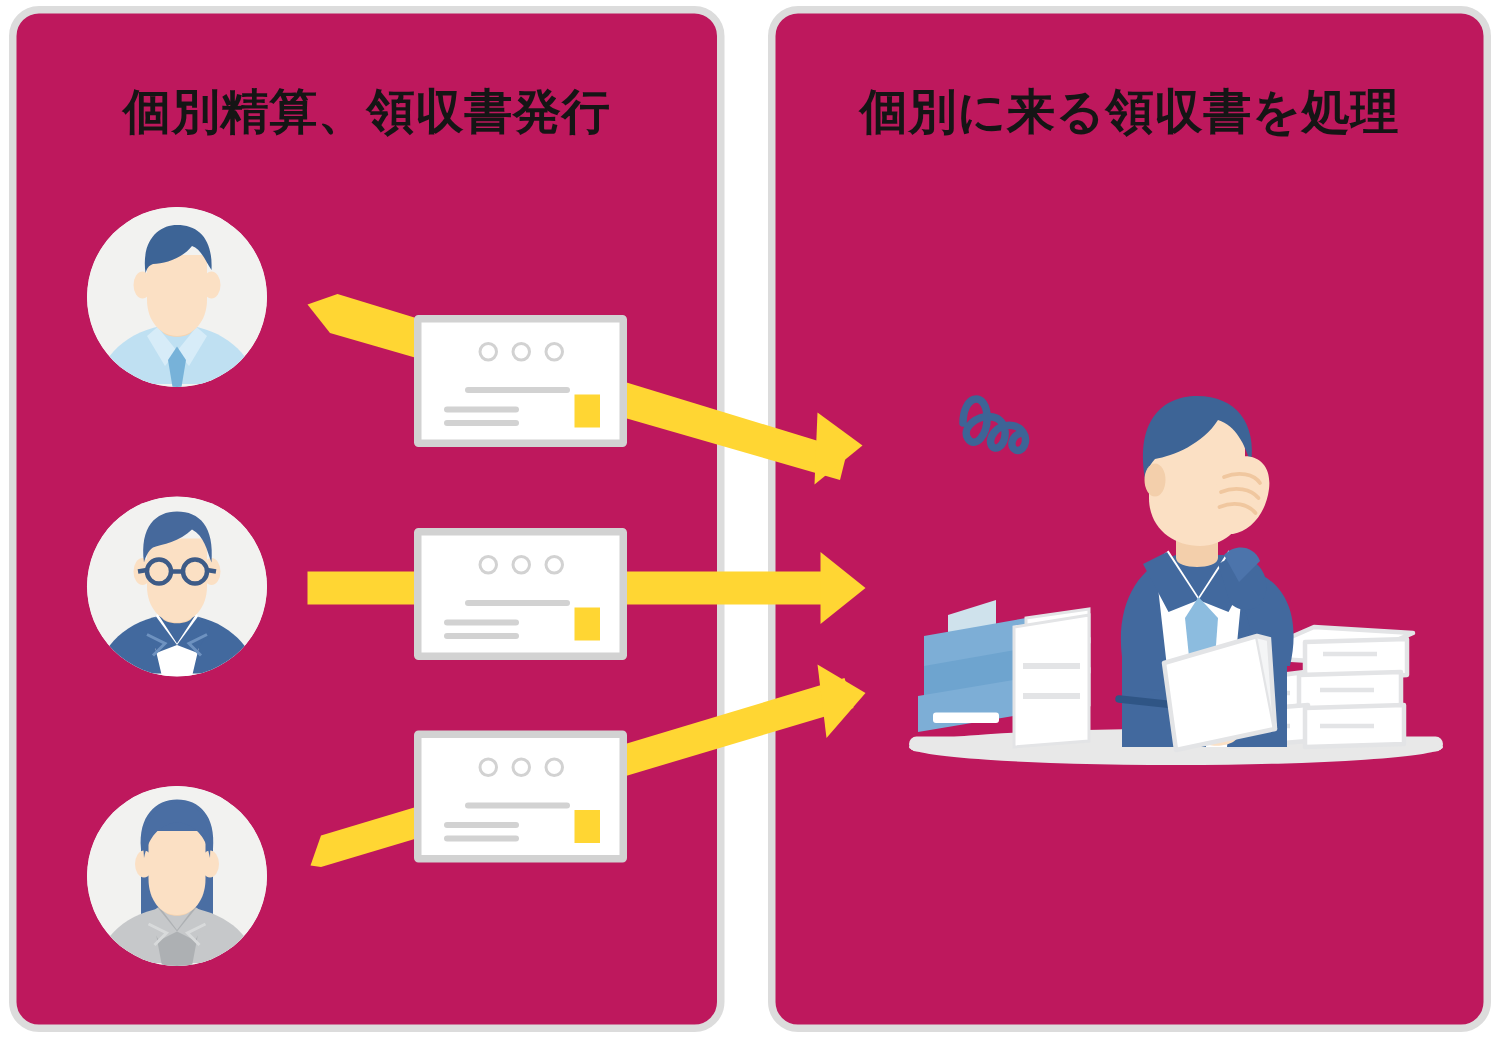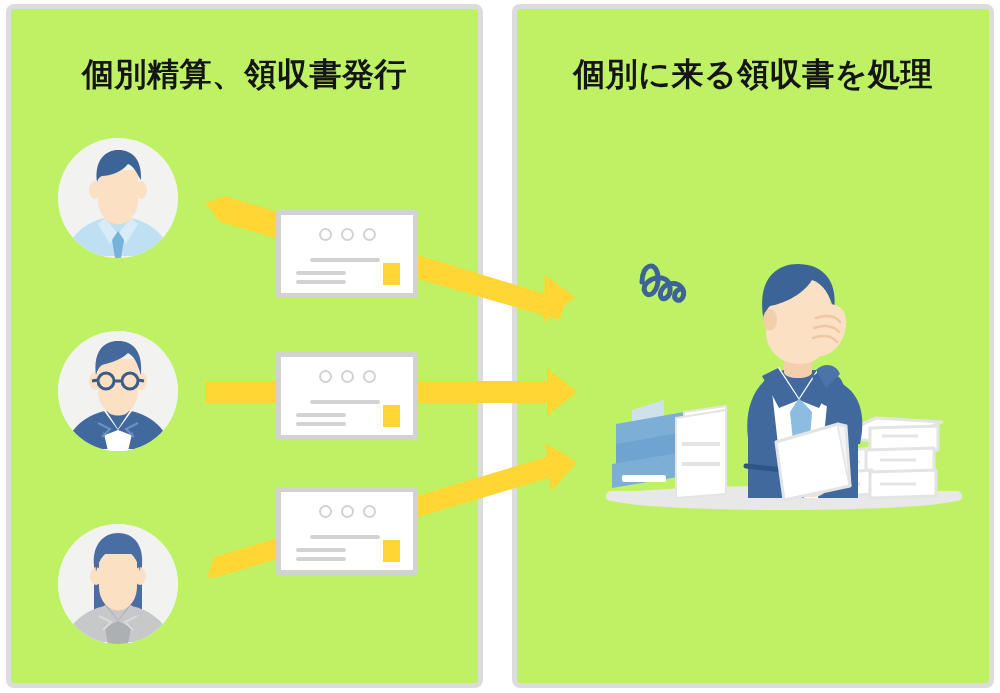--- a/index.html
+++ b/index.html
@@ -16,23 +16,23 @@
     width: 1000px;
     height: 693px;
     background: #ffffff;
     overflow: hidden;
   }
 
   
   .panel {
     position: absolute;
     box-sizing: border-box;
-    background: #bef264;
+    background: #be185d;
     border: 5px solid #dcdcdc;
-    border-radius: 8px;
+    border-radius: 20px;
   }
   #panel-left {
     left: 6px;
     top: 4px;
     width: 477px;
     height: 684px;
   }
   #panel-right {
     left: 512px;
     top: 4px;

